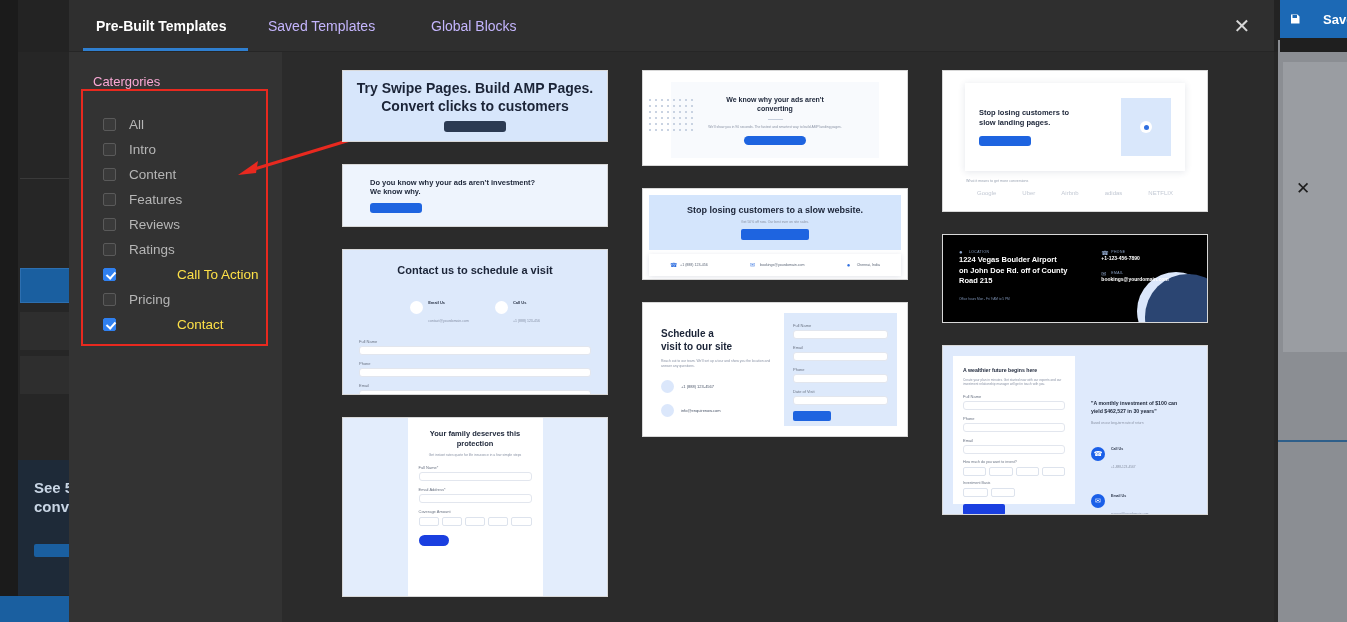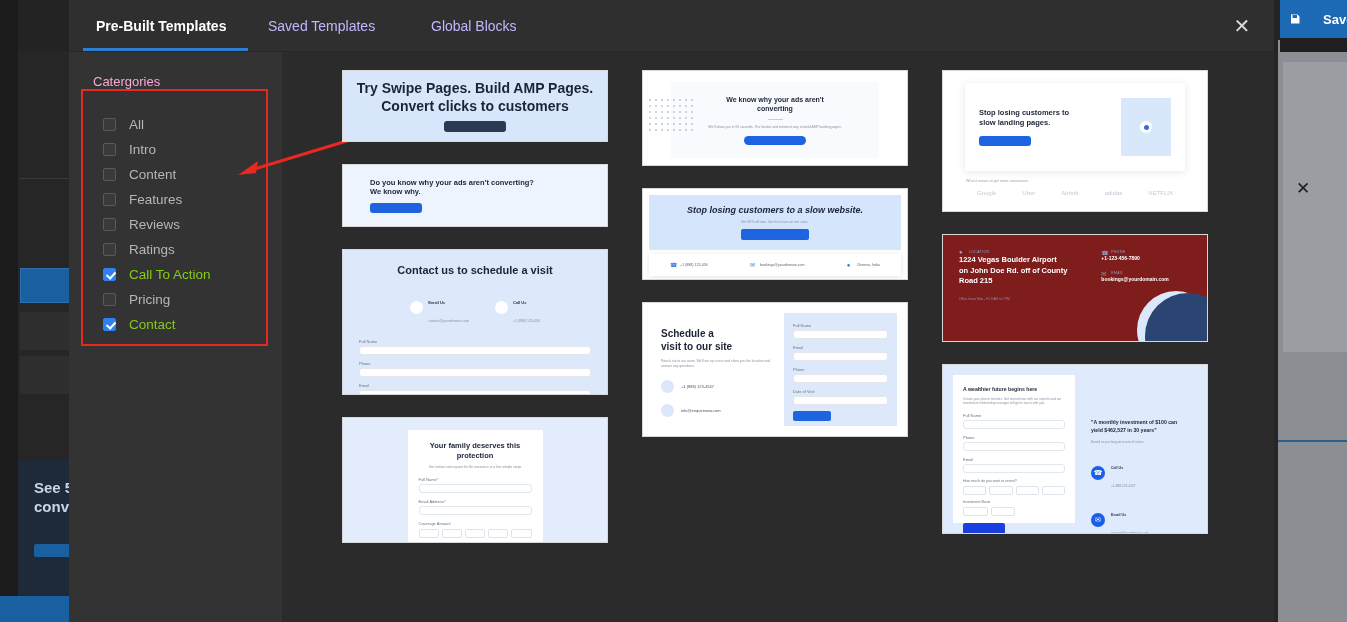--- a/index.html
+++ b/index.html
@@ -85,21 +85,21 @@
   .cat-chk {
     width: 13px; height: 13px; flex: none; border: 1px solid #5a5a5a;
     background: #3a3a3a; border-radius: 2px; position: relative;
   }
   .cat-item.checked .cat-chk { background: #2f80f0; border-color: #2f80f0; }
   .cat-item.checked .cat-chk::after {
     content: ""; position: absolute; left: 4px; top: 1px; width: 4px; height: 7px;
     border: solid #fff; border-width: 0 2px 2px 0; transform: rotate(42deg);
   }
   .cat-label { color: #b6b6b6; font-size: 13.5px; }
-  .cat-item.checked .cat-label { color: #84cc16; }
+  .cat-item.checked .cat-label { color: #fde047; margin-left: 48px; }
 
   
   .arrow { position: absolute; left: 163px; top: 85px; width: 120px; height: 40px; pointer-events: none; }
 
   
   .content { flex: 1; background: #2b2b2b; padding: 18px 24px 0 0; overflow: hidden; }
   .cols { display: flex; gap: 34px; padding-left: 60px; }
   .col { width: 266px; display: flex; flex-direction: column; gap: 22px; }
 
   .card { background: #fff; border: 1px solid #d8d8d8; overflow: hidden; position: relative; }
@@ -128,42 +128,42 @@
   .c-contact .mini-h { font-size: 11px; text-align: center; margin-bottom: 12px; }
   .c-rowinfo { display: flex; gap: 26px; justify-content: center; margin-bottom: 13px; }
   .c-rowinfo .blk { display: flex; gap: 5px; align-items: center; }
   .c-rowinfo .mini-ico { width: 13px; height: 13px; background: #fff; }
   .c-rowinfo .t1 { font-size: 4px; color: #2a3448; font-weight: bold; }
   .c-rowinfo .t2 { font-size: 3.5px; color: #8893a8; }
   .fgroup { margin-bottom: 6px; }
   .fgroup .mini-lbl { font-size: 4px; margin-bottom: 2px; }
   .fgroup .mini-inp { height: 9px; width: 100%; }
 
-  .c-family { height: 126px; background: #e3edfc; padding-top: 12px; display: flex; justify-content: center; }
+  .c-family { height: 180px; background: #e3edfc; display: flex; justify-content: center; }
   .c-family .inner { width: 135px; background: #fff; padding: 11px 11px 14px; }
   .c-family .mini-h { font-size: 7.5px; text-align: center; line-height: 1.3; }
   .c-family .mini-p { font-size: 3.4px; text-align: center; margin: 4px 0 8px; }
   .chips { display: flex; gap: 3px; }
   .chips span { flex: 1; height: 9px; border: 1px solid #dde3ed; border-radius: 2px; }
   .c-family .mini-btn { width: 30px; height: 11px; border-radius: 6px; margin-top: 9px; background:#1a3fe0; }
 
   .c-know { height: 96px; background: #fff; padding: 11px 0 0 0; position: relative; }
   .dotgrid { position: absolute; left: 4px; top: 26px; width: 46px; height: 38px;
              background-image: radial-gradient(#c9d3e2 0.8px, transparent 0.9px);
              background-size: 6px 6px; }
   .c-know .panel { margin: 0 28px; background: #f8fafd; height: 76px; padding: 13px 12px;
                    display: flex; flex-direction: column; align-items: center; }
   .c-know .mini-h { font-size: 7px; text-align: center; line-height: 1.35; }
   .c-know .divi { width: 15px; height: 1px; background: #c6cfdd; margin: 5px 0 5px; }
   .c-know .mini-p { font-size: 3.4px; text-align: center; max-width: 150px; }
   .c-know .mini-btn { width: 62px; height: 11px; border-radius: 6px; margin-top: 6px; }
 
   .c-slow { height: 92px; background: #fff; padding: 6px 6px; }
   .c-slow .band { background: #d4e5fc; height: 55px; display: flex; flex-direction: column;
-                  align-items: center; justify-content: center; gap: 4px; font-style: italic; }
+                  align-items: center; justify-content: center; gap: 4px; }
   .c-slow .mini-h { font-size: 9px; }
   .c-slow .mini-p { font-size: 3.4px; }
   .c-slow .mini-btn { width: 68px; height: 11px; border-radius: 2px; }
   .c-slow .bar { height: 22px; margin-top: 4px; background: #fff; box-shadow: 0 1px 5px rgba(30,50,90,.13);
                  display: flex; align-items: center; justify-content: space-around; }
   .c-slow .bar .it { display: flex; align-items: center; gap: 4px; font-size: 3.6px; color: #5d6778; }
   .c-slow .bar .ic { width: 6px; height: 6px; color: #2f6fe0; font-size: 6px; line-height: 6px; }
 
   .c-sched { height: 135px; background: #fff; padding: 10px; display: flex; gap: 8px; }
   .c-sched .left { flex: 1; padding: 14px 4px 0 8px; }
@@ -181,21 +181,21 @@
   .c-land .mini-h { font-size: 7.5px; line-height: 1.35; }
   .c-land .mini-btn { width: 52px; height: 10px; margin-top: 8px; }
   .c-land .imgbox { width: 50px; height: 58px; background: #d9e7fb; display: flex; align-items: center; justify-content: center; }
   .c-land .playdot { width: 12px; height: 12px; border-radius: 50%; background: #fff;
                      display: flex; align-items: center; justify-content: center; }
   .c-land .playdot i { width: 5px; height: 5px; border-radius: 50%; background: #2f6fe0; display: block; }
   .c-land .cap { font-size: 3.6px; color: #9aa3b2; margin: 8px 0 0 14px; }
   .c-land .logos { display: flex; justify-content: space-around; align-items: center; margin-top: 7px; padding: 0 12px; }
   .c-land .logos span { font-size: 6px; color: #c3c9d4; }
 
-  .c-addr { height: 108px; background: #7f1d1d; padding: 14px 16px; position: relative; overflow: hidden; }
+  .c-addr { height: 89px; background: #000000; padding: 14px 16px; position: relative; overflow: hidden; }
   .c-addr .row { display: flex; gap: 34px; }
   .c-addr .lbl { font-size: 3.4px; color: #8ea5c9; text-transform: uppercase; letter-spacing: .4px; }
   .c-addr .big { font-size: 7.5px; color: #fff; font-weight: bold; line-height: 1.4; max-width: 125px; }
   .c-addr .val { font-size: 5px; color: #fff; font-weight: bold; }
   .c-addr .mini-ico2 { width: 6px; height: 6px; color: #8ea5c9; font-size: 6px; }
   .c-addr .note { font-size: 3.2px; color: #7e93b5; margin-top: 10px; }
   .c-addr .swoosh { position: absolute; right: -8px; bottom: -28px; width: 78px; height: 78px;
                     border-radius: 50%; background: #dbe7fb; }
   .c-addr .swoosh2 { position: absolute; right: -24px; bottom: -38px; width: 86px; height: 86px;
                      border-radius: 50%; background: #2b4572; }
@@ -333,21 +333,21 @@
           <div class="card c-hero1">
             <div class="mini-h">
               <div>Try Swipe Pages. Build AMP Pages.</div>
               <div>Convert clicks to customers</div>
             </div>
             <div class="mini-btn dark"></div>
           </div>
 
           <div class="card c-hero2">
             <div class="mini-h">
-              <div>Do you know why your ads aren't converting?</div>
+              <div>Do you know why your ads aren't investment?</div>
               <div>We know why.</div>
             </div>
             <div class="mini-btn"></div>
           </div>
 
           <div class="card c-contact">
             <div class="mini-h">Contact us to schedule a visit</div>
             <div class="c-rowinfo">
               <div class="blk">
                 <span class="mini-ico"></span>

